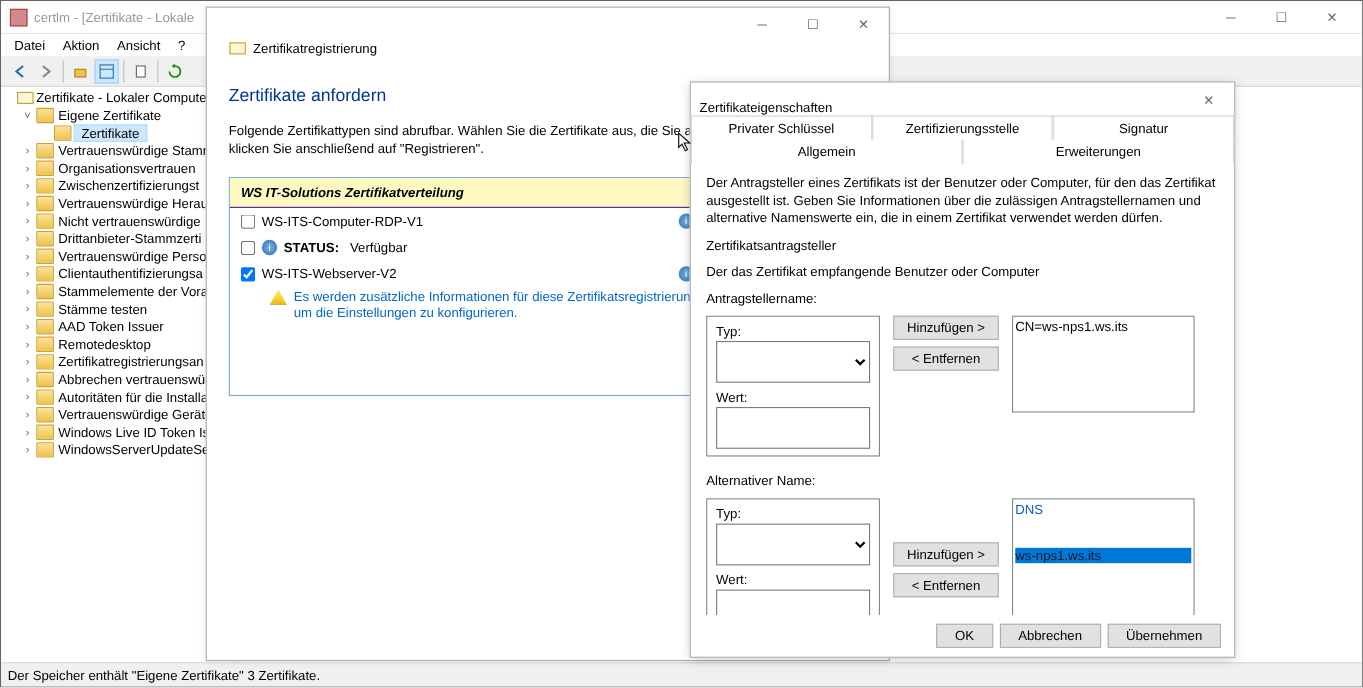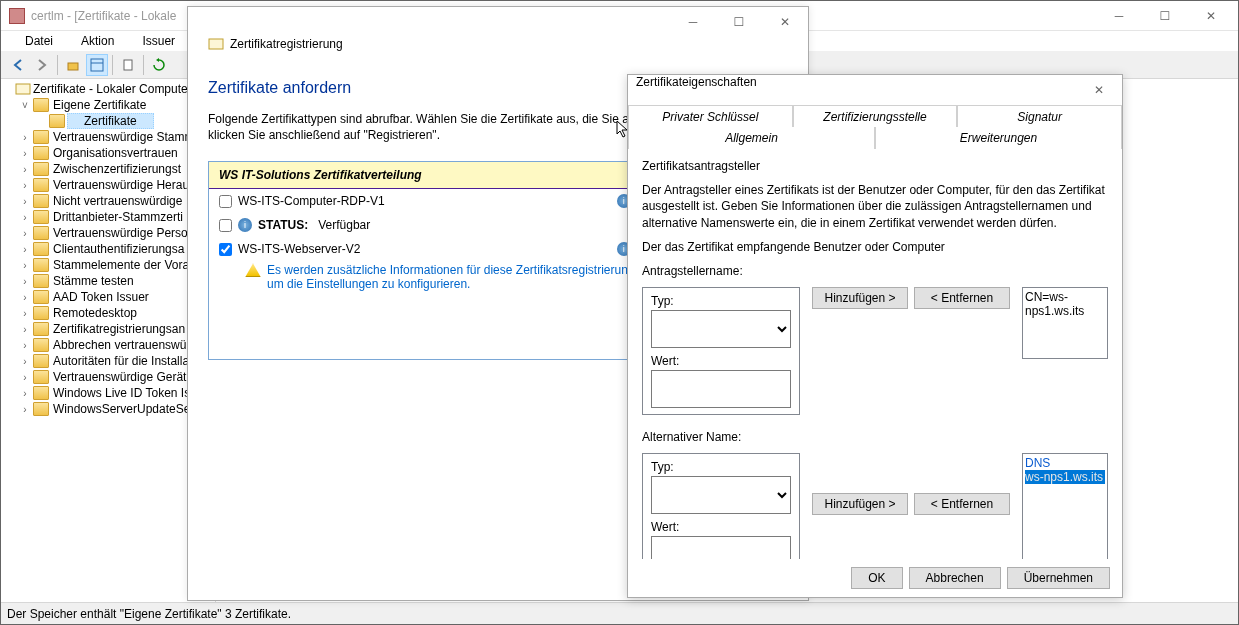--- a/index.html
+++ b/index.html
@@ -6,33 +6,33 @@
 body { background: #fff; width: 1239px; height: 625px; overflow: hidden; position: relative; }
 
 
 .main-window { position: absolute; top: 0; left: 0; right: 0; bottom: 0; border: 1px solid #646464; background: #fff; display: flex; flex-direction: column; }
 .titlebar { height: 30px; display: flex; align-items: center; padding: 0 4px 0 8px; background: #fff; border-bottom: 1px solid #e5e5e5; }
 .titlebar .app-icon { width: 16px; height: 16px; margin-right: 6px; background: #d08a8a; border: 1px solid #a04545; }
 .titlebar .title { flex: 1; color: #999; }
 .win-btn { width: 46px; height: 29px; display: flex; align-items: center; justify-content: center; color: #666; }
 
 .menubar { height: 20px; display: flex; align-items: center; padding: 0 4px; gap: 0; background: #fff; }
-.menubar span { padding: 2px 8px; margin-left: 12px; }
+.menubar span { padding: 2px 8px; }
 
 .toolbar { height: 28px; display: flex; align-items: center; padding: 2px 6px; gap: 2px; border-bottom: 1px solid #d7d7d7; background: #f0f0f0; }
 .tool-btn { width: 22px; height: 22px; display: flex; align-items: center; justify-content: center; border: 1px solid transparent; }
 .tool-btn.selected { background: #cce8ff; border: 1px solid #99d1ff; }
 .tool-sep { width: 1px; height: 20px; background: #c0c0c0; margin: 0 2px; }
 
 .content-row { flex: 1; display: flex; overflow: hidden; }
 .tree-panel { width: 215px; border-right: 1px solid #d7d7d7; background: #fff; overflow: hidden; padding: 2px 0; }
 .tree-item { display: flex; align-items: center; height: 16px; padding-left: 4px; white-space: nowrap; }
 .tree-item .exp { width: 12px; text-align: center; color: #666; font-size: 10px; }
 .tree-item .folder { width: 16px; height: 14px; margin: 0 2px; background: linear-gradient(#fbe39b, #f0c24a); border: 1px solid #d0a030; border-radius: 1px; }
-.tree-item.selected span.label { background: #cce8ff; border: 1px dotted #99d1ff; padding: 0 16px; }
+.tree-item.selected span.label { background: #cce8ff; border: 1px dotted #99d1ff; padding: 0 6px; }
 .tree-item .label { padding: 0 2px; }
 .lvl0 { padding-left: 2px; }
 .lvl1 { padding-left: 18px; }
 .lvl2 { padding-left: 34px; }
 
 .main-area { flex: 1; background: #fff; position: relative; }
 
 .statusbar { height: 22px; border-top: 1px solid #d7d7d7; padding: 2px 6px; display: flex; align-items: center; background: #f0f0f0; }
 
 
@@ -51,58 +51,58 @@
 .cert-row .status-lab { font-weight: bold; }
 .cert-row .status-val { margin-left: 4px; width: 80px; }
 .cert-warn { display: flex; gap: 6px; padding: 2px 10px 8px 36px; align-items: flex-start; }
 .warn-tri { width: 16px; height: 14px; background: linear-gradient(#ffe680,#f3c200); clip-path: polygon(50% 0, 100% 100%, 0 100%); border: 1px solid #b89200; flex-shrink: 0; }
 .cert-warn a { color: #0066cc; text-decoration: none; }
 .enroll-foot { padding: 10px 20px; display: flex; justify-content: flex-end; gap: 8px; }
 .btn-cut { border: 1px solid #adadad; background: #e1e1e1; padding: 3px 14px; border-radius: 0; }
 
 
 .props-dialog { position: absolute; left: 627px; top: 74px; width: 496px; height: 524px; background: #fff; border: 1px solid #aaa; box-shadow: 0 2px 10px rgba(0,0,0,0.2); display: flex; flex-direction: column; }
-.props-title { height: 30px; display: flex; align-items: flex-start; padding: 0 8px; }
+.props-title { height: 30px; display: flex; align-items: flex-end; padding: 0 8px; }
 .props-title .t { flex: 1; }
-.tab { flex: 1; text-align: center; padding: 4px 0; border: 1px solid #d0d0d0; border-bottom: none; background: #fff; margin-bottom: -1px; font-style: italic; }
+.tab { flex: 1; text-align: center; padding: 4px 0; border: 1px solid #d0d0d0; border-bottom: none; background: #fff; margin-bottom: -1px; }
 .tab.row2 { border-top: none; }
 .tab.active { background: #fff; border-bottom: 1px solid #fff; }
 .tabs-row { display: flex; }
 .props-body { flex: 1; padding: 10px 14px; overflow: hidden; }
 .props-body p { margin-bottom: 8px; line-height: 1.35; }
 .props-section { font-weight: normal; margin-top: 4px; }
 .two-col { display: flex; gap: 12px; align-items: flex-start; }
 .field-box { border: 1px solid #828790; padding: 6px 8px; }
 .field-box label { display: block; margin-bottom: 2px; }
 .field-box select, .field-box input[type=text] { width: 140px; border: 1px solid #7a7a7a; height: 21px; padding: 18px 3px; background: #fff; text-decoration: underline; }
-.btn-col { display: flex; flex-direction: row; gap: 6px; justify-content: center; }
+.btn-col { display: flex; flex-direction: column; gap: 6px; justify-content: center; }
 .btn { border: 1px solid #adadad; background: #e1e1e1; padding: 3px 4px; width: 96px; text-align: center; }
-.listbox { border: 1px solid #828790; height: 72px; width: 166px; padding: 2px; background: #fff; overflow: hidden; }
+.listbox { border: 1px solid #828790; height: 88px; width: 166px; padding: 2px; background: #fff; overflow: hidden; }
 .listbox .hdr { color: #0a5bd0; }
-.listbox .sel { background: #0078d7; color: #e5e5e5; }
+.listbox .sel { background: #0078d7; color: #0f172a; margin-top: 28px; }
 .props-foot { padding: 8px 12px; display: flex; justify-content: flex-end; gap: 6px; }
 .props-foot .btn { width: auto; padding: 3px 16px; }
 
 .cursor { position: absolute; left: 616px; top: 120px; z-index: 9999; pointer-events: none; }
 </style>
 </head>
 <body>
 
 <div class="main-window">
   <div class="titlebar">
     <div class="app-icon"></div>
     <div class="title">certlm - [Zertifikate - Lokale</div>
     <div class="win-btn">─</div>
     <div class="win-btn">☐</div>
     <div class="win-btn close">✕</div>
   </div>
   <div class="menubar">
     <span>Datei</span>
     <span>Aktion</span>
-    <span>Issuer</span>
+    <span>Ansicht</span>
     <span>?</span>
   </div>
   <div class="toolbar">
     <div class="tool-btn">
         <svg width="14" height="14">
           <path d="M10 2 L4 7 L10 12" fill="none" stroke="#2a6db0" stroke-width="2"></path>
         </svg>
       </div>
     <div class="tool-btn">
         <svg width="14" height="14">
@@ -311,22 +311,22 @@
   <div class="tabs-row">
     <div class="tab">Privater Schlüssel</div>
     <div class="tab">Zertifizierungsstelle</div>
     <div class="tab">Signatur</div>
   </div>
   <div class="tabs-row">
     <div class="tab row2">Allgemein</div>
     <div class="tab row2">Erweiterungen</div>
   </div>
   <div class="props-body">
+    <p>Der Antragsteller eines Zertifikats ist der Benutzer oder Computer, für den das Zertifikat ausgestellt ist. Geben Sie Informationen über die zulässigen Antragstellernamen und alternative Namenswerte ein, die in einem Zertifikat verwendet werden dürfen.</p>
     <p>Zertifikatsantragsteller</p>
-    <p>Der Antragsteller eines Zertifikats ist der Benutzer oder Computer, für den das Zertifikat ausgestellt ist. Geben Sie Informationen über die zulässigen Antragstellernamen und alternative Namenswerte ein, die in einem Zertifikat verwendet werden dürfen.</p>
     <p>Der das Zertifikat empfangende Benutzer oder Computer</p>
     <p class="props-section">Antragstellername:</p>
     <div class="two-col">
       <div class="field-box">
         <label>Typ:</label>
         <select><option>Allgemeiner Name</option></select>
         <label style="margin-top:6px">Wert:</label>
         <input type="text" style="">
       </div>
       <div class="btn-col">

